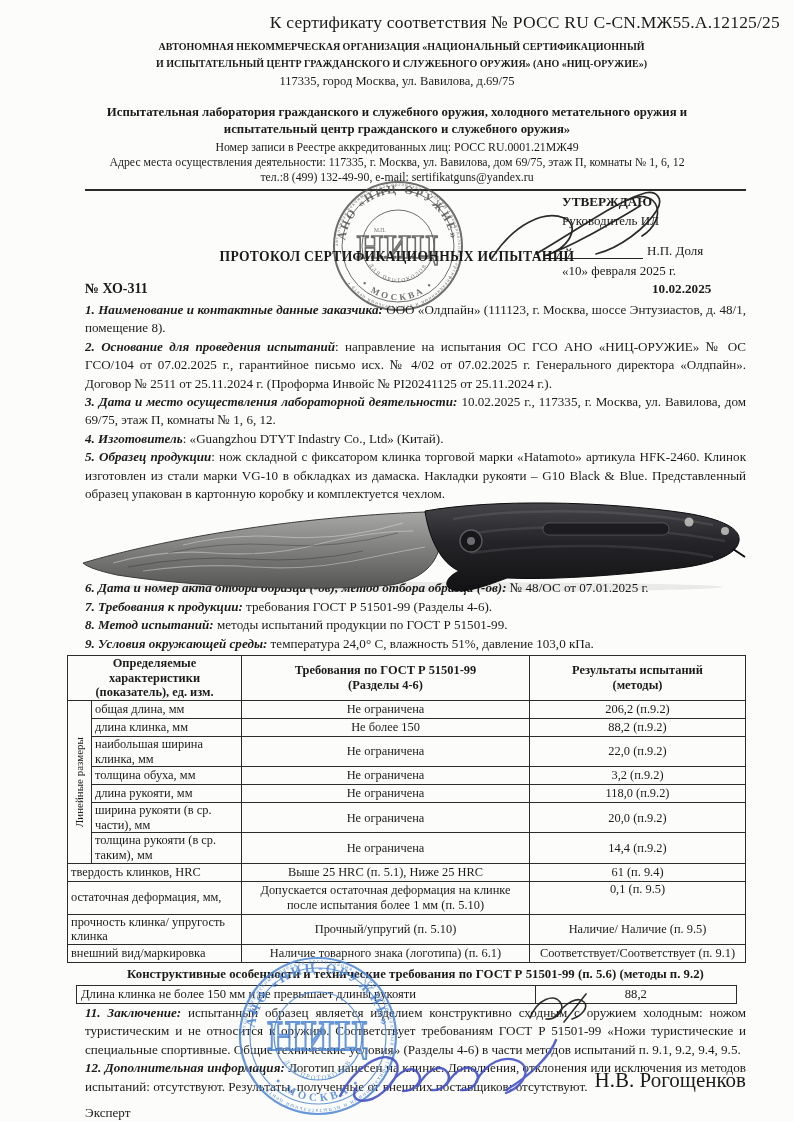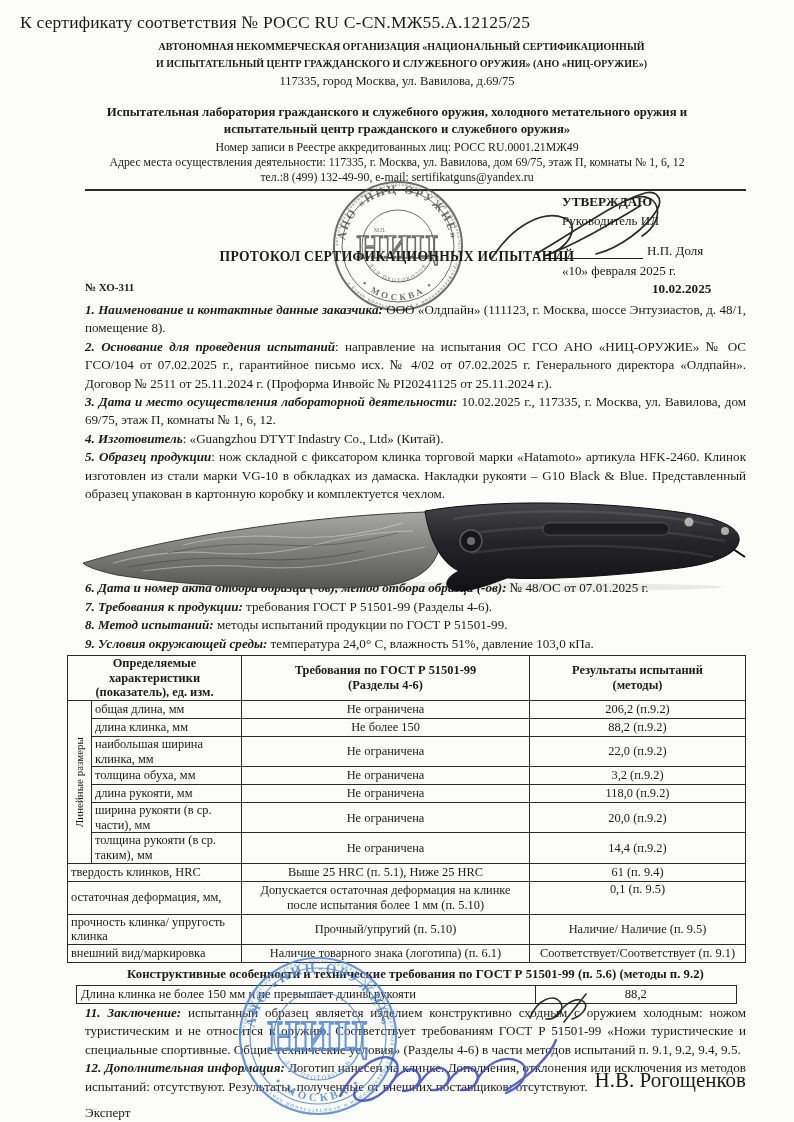--- a/index.html
+++ b/index.html
@@ -1,35 +1,35 @@
 <!DOCTYPE html>
 <html><head>
 <meta charset="utf-8">
 <style>
   html,body{margin:0;padding:0;background:#e9e9e7;}
   #page{position:relative;width:794px;height:1122px;background:#fcfcfa;overflow:hidden;
         font-family:"Liberation Serif","DejaVu Serif",serif;color:#1b1b1b;}
   
   .header{position:absolute;top:12px;left:0;width:794px;}
-  .cert-line{font-size:17.5px;padding-right:0;letter-spacing:.2px;margin-left:20px;}
+  .cert-line{font-size:17.5px;text-align:right;padding-right:14px;letter-spacing:.2px;}
   .org{font-weight:bold;text-align:center;font-size:10px;line-height:17px;margin-top:5px;padding-left:9px;}
   .org-addr{text-align:center;font-size:12.5px;margin-top:2px;}
   .lab{font-weight:bold;text-align:center;font-size:12.8px;line-height:16.5px;}
   .lab-wrap{margin-top:15px;}
   .small-center{text-align:center;font-size:11.8px;line-height:15px;}
   .registry{margin-top:3px;}
   .hr-line{position:absolute;top:189px;left:85px;width:661px;border-top:2px solid #2a2a2a;}
   
   .approve-word{position:absolute;top:194px;left:562px;font-weight:bold;font-size:13.2px;}
   .approve-role{position:absolute;top:213px;left:562px;font-size:13px;}
   .approver-name{position:absolute;top:243px;left:647px;font-size:13px;}
   .approve-underline{position:absolute;top:258px;left:543px;width:100px;border-bottom:1.5px solid #222;}
   .approve-date{position:absolute;top:263px;left:562px;font-size:13px;}
   .proto-title{position:absolute;top:249px;left:0;width:794px;text-align:center;font-weight:bold;font-size:13.6px;letter-spacing:.3px;}
-  .proto-num{position:absolute;top:281px;left:85px;font-weight:bold;font-size:11px;}
+  .proto-num{position:absolute;top:281px;left:85px;font-weight:bold;font-size:14px;}
   .proto-date{position:absolute;top:281px;left:652px;font-weight:bold;font-size:13.2px;}
   
   .body1{position:absolute;top:301px;left:85px;width:661px;}
   p.item{margin:0;text-align:justify;font-size:13.1px;line-height:18.4px;}
   .lead{font-weight:bold;font-style:italic;}
   .knife-wrap{height:72px;position:relative;margin:2px 0;}
   .knife-wrap svg{position:absolute;top:-8px;left:-12px;}
   
   table.main{border-collapse:collapse;width:678px;margin-left:-18px;margin-top:2px;font-size:12.4px;table-layout:fixed;}
   table.main td{border:1px solid #2b2b2b;padding:0 3px;height:17px;line-height:1.18;text-align:center;vertical-align:middle;overflow:hidden;}

